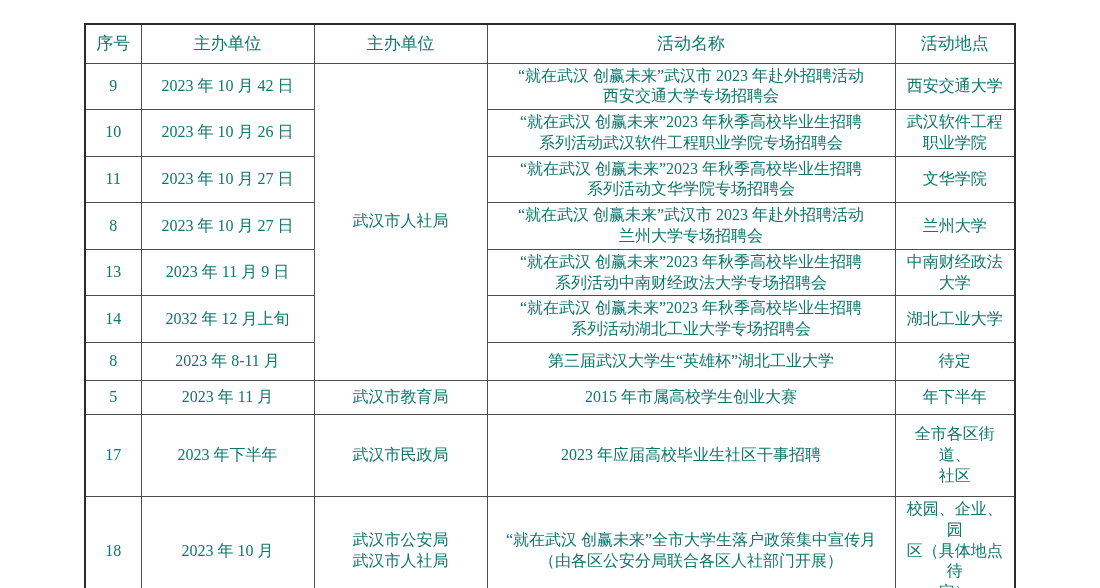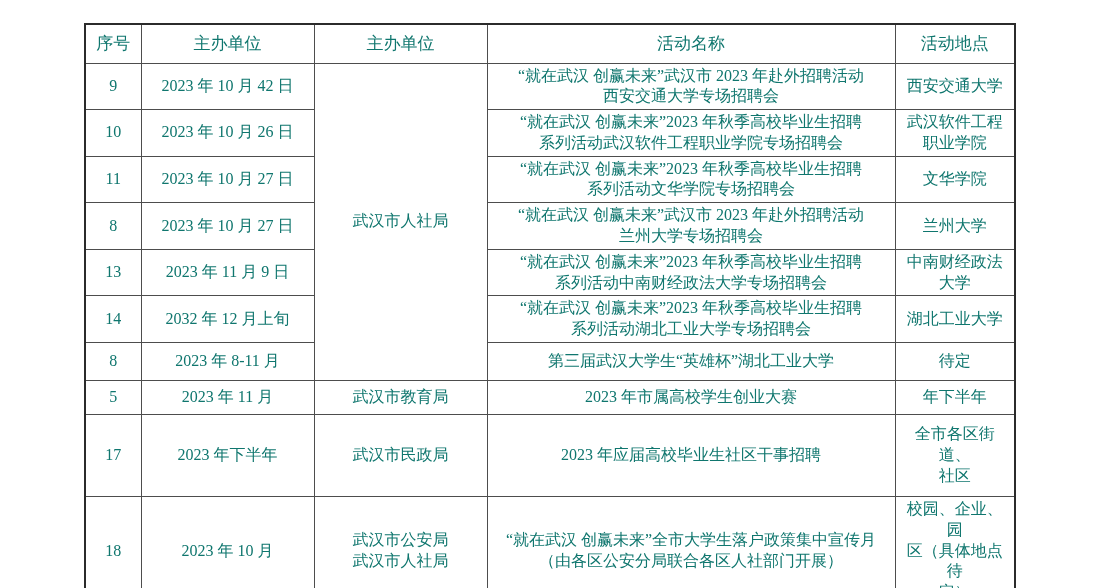--- a/index.html
+++ b/index.html
@@ -116,21 +116,21 @@
       <tr class="r38">
         <td>8</td>
         <td>2023 年 8-11 月</td>
         <td>第三届武汉大学生“英雄杯”湖北工业大学</td>
         <td>待定</td>
       </tr>
       <tr class="r34">
         <td>5</td>
         <td>2023 年 11 月</td>
         <td>武汉市教育局</td>
-        <td>2023 年市属高校学生创业大赛</td>
+        <td>2015 年市属高校学生创业大赛</td>
         <td>年下半年</td>
       </tr>
       <tr class="r82">
         <td>17</td>
         <td>2023 年下半年</td>
         <td>武汉市民政局</td>
         <td>2023 年应届高校毕业生社区干事招聘</td>
         <td>全市各区街道、
 社区</td>
       </tr>

